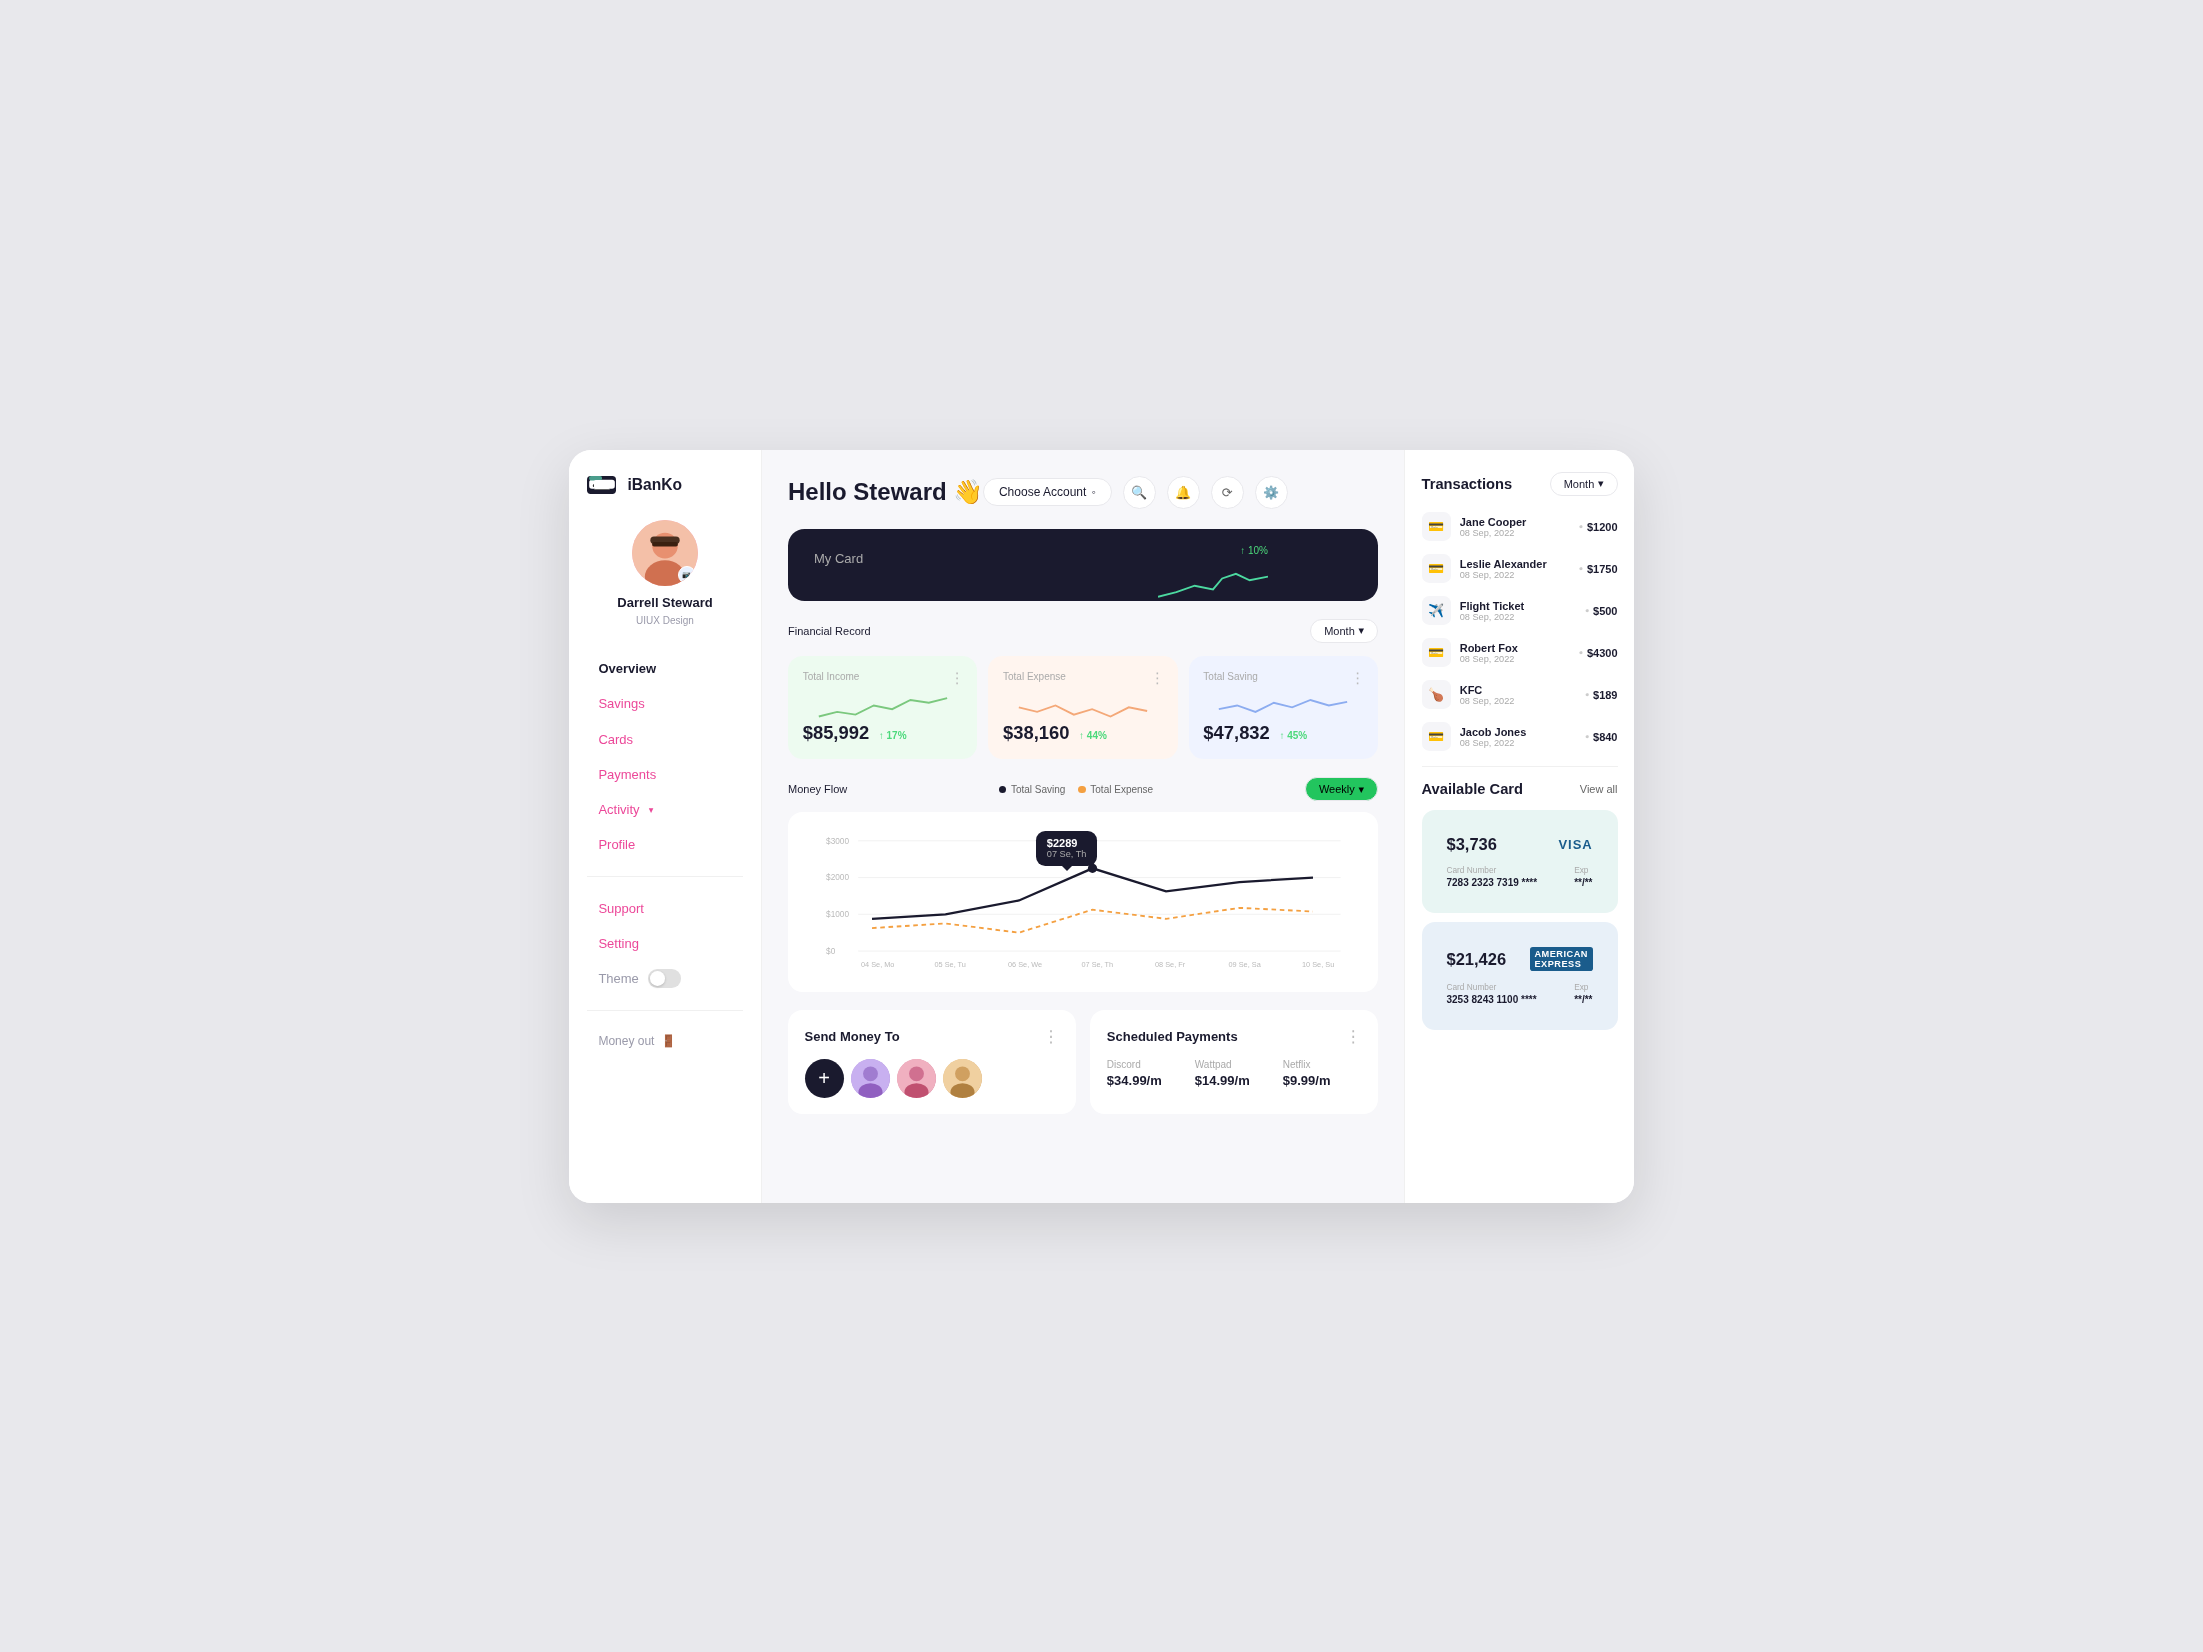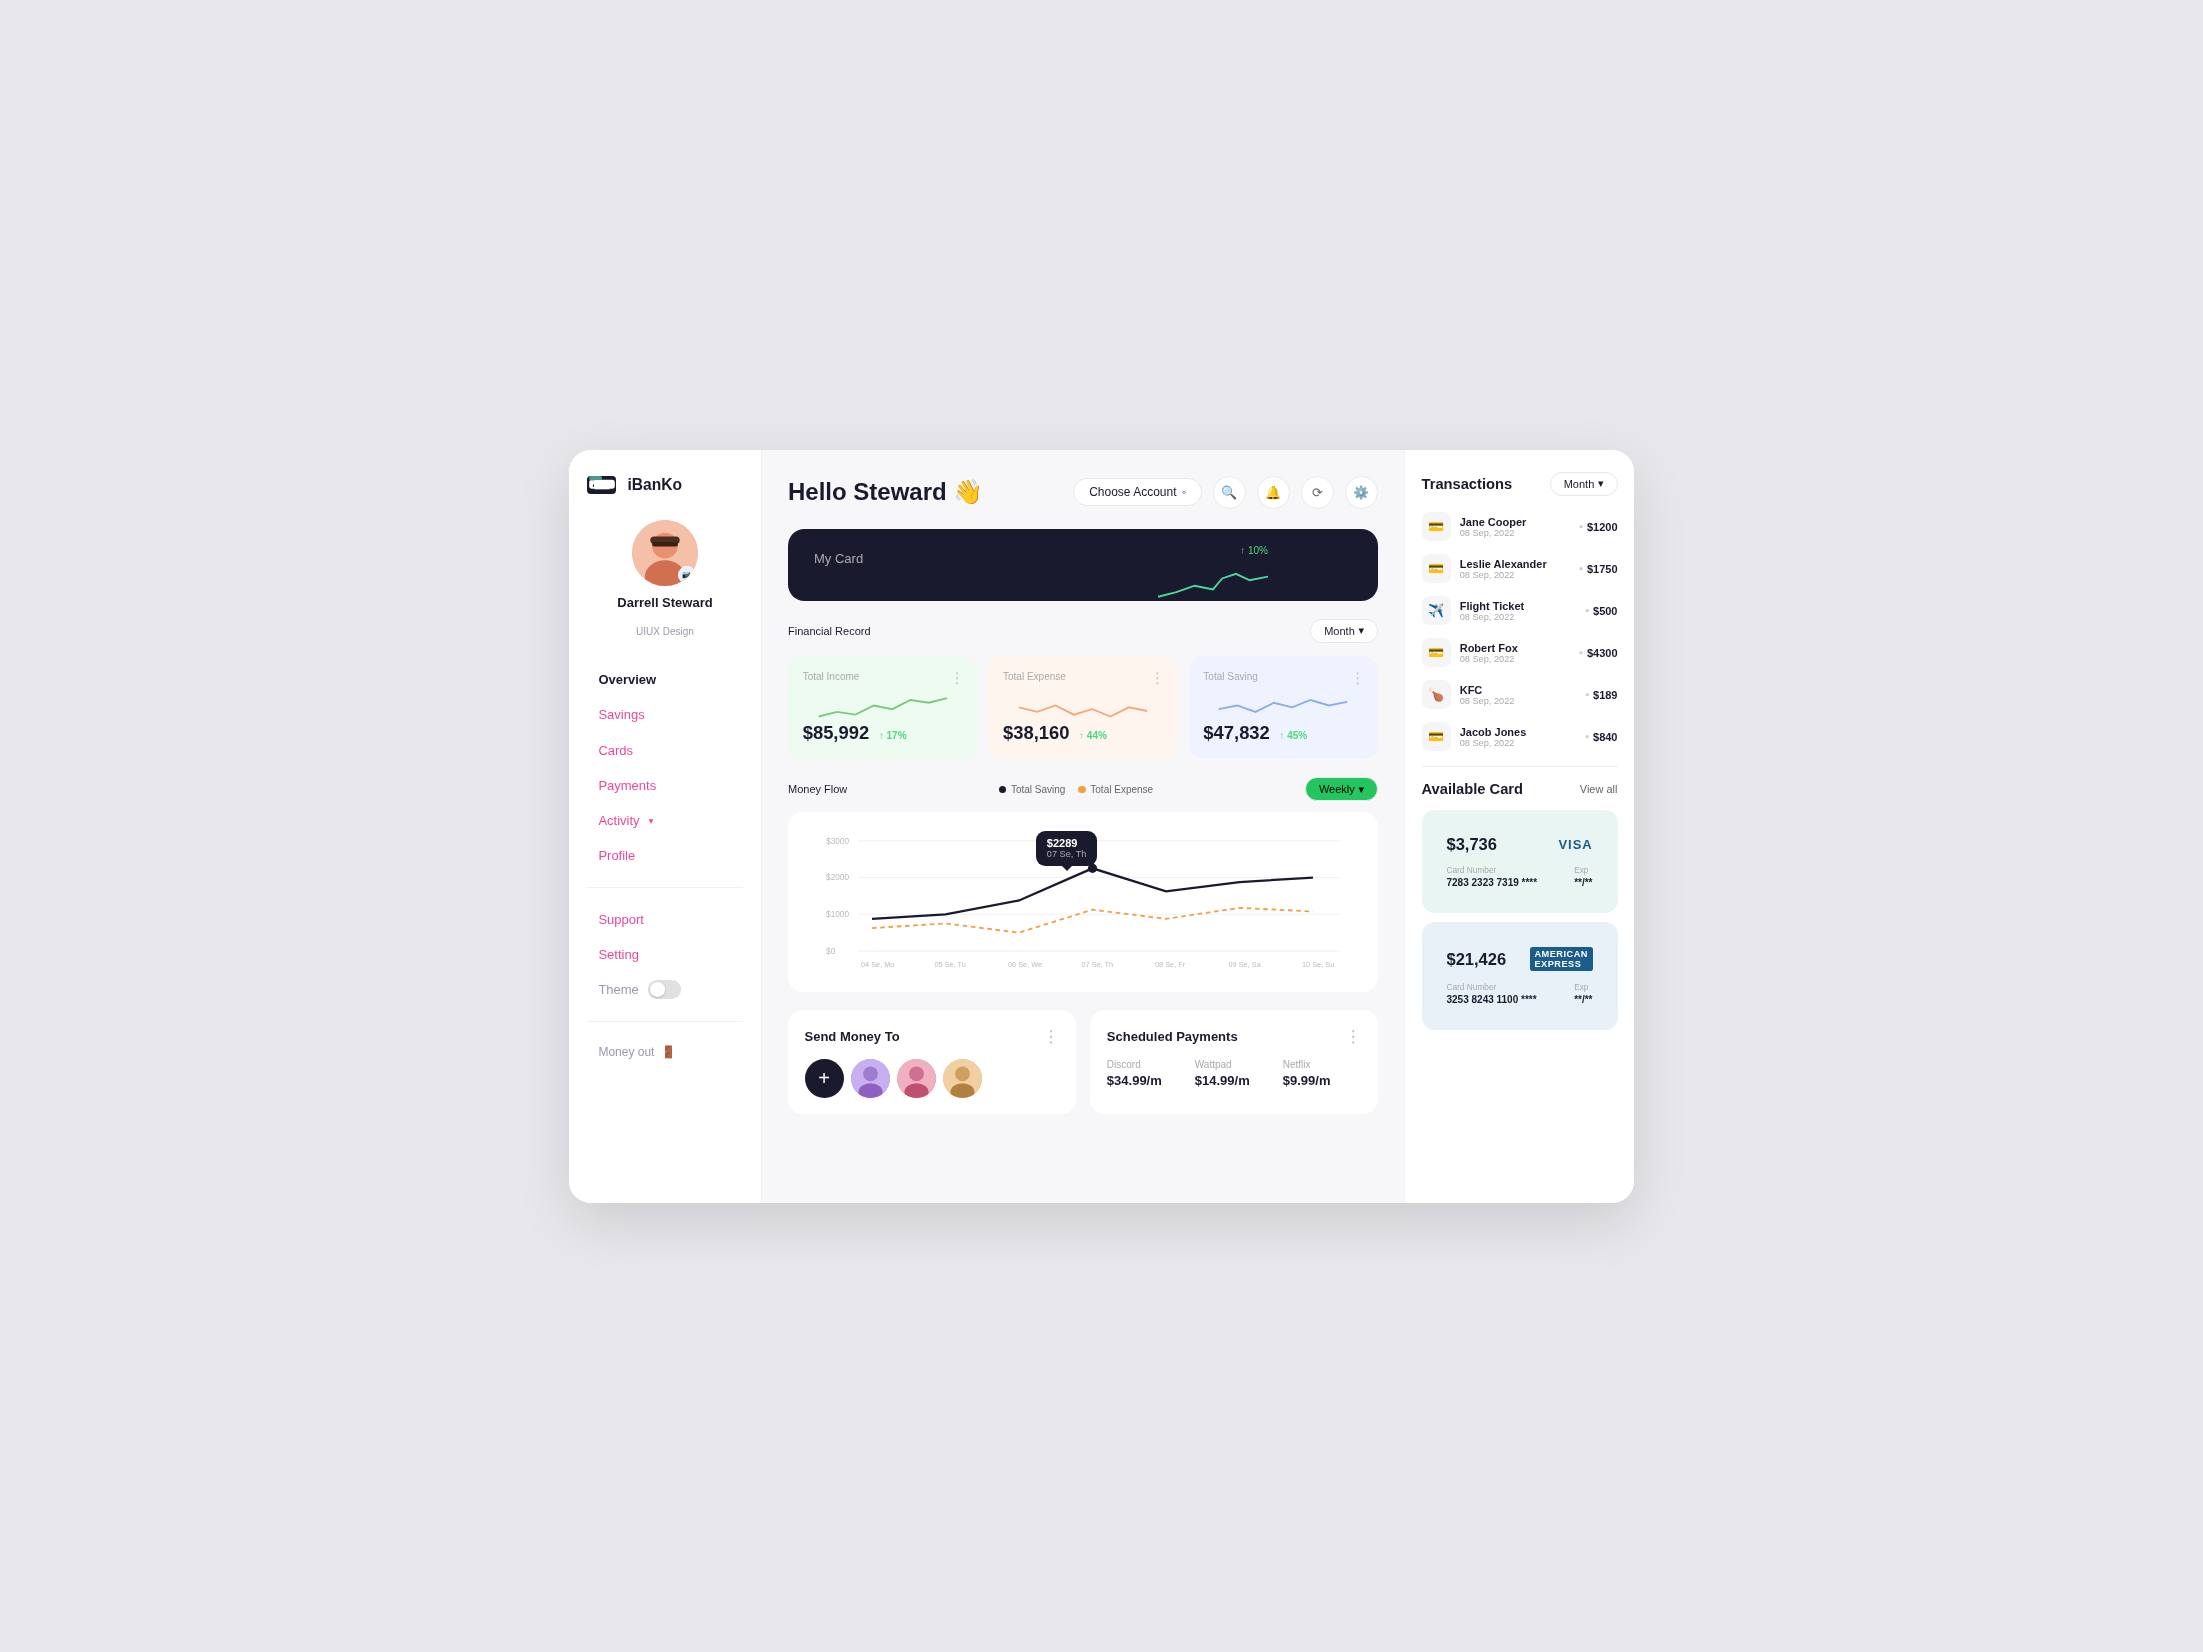--- a/index.html
+++ b/index.html
@@ -97,21 +97,21 @@
     .profile-name {
       font-size: 13px;
       font-weight: 700;
       color: #1a1a2e;
       text-align: center;
     }
     .profile-role {
       font-size: 10px;
       color: #9a9aaa;
       text-align: right;
-      margin-top: 16px;
+      margin-top: 5px;
     }
     .nav-section {
       flex: 1;
     }
     .nav-item {
       padding: 9.2px 11px;
       border-radius: 9.2px;
       cursor: pointer;
       display: flex;
       align-items: center;
@@ -165,21 +165,21 @@
     .main {
       flex: 1;
       background: #f7f7fa;
       padding: 26px 26px 18.4px;
       overflow-y: auto;
       min-width: 0;
     }
     .main-header {
       display: flex;
       align-items: center;
-      justify-content: space-between;
+      justify-content: flex-start;
       margin-bottom: 20px;
     }
     .greeting {
       font-size: 24px;
       font-weight: 800;
       color: #1a1a2e;
     }
     .header-right {
       display: flex;
       align-items: center;

